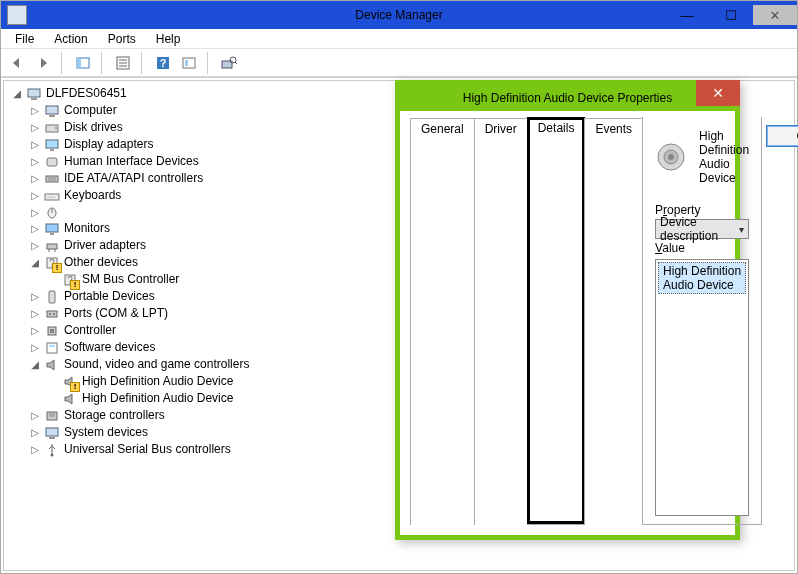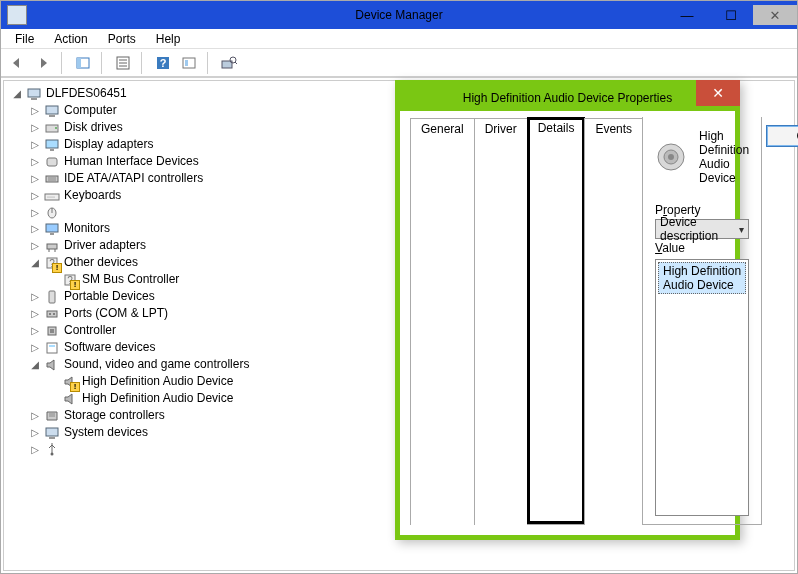--- a/index.html
+++ b/index.html
@@ -504,20 +504,21 @@
               </li>
             <li>
                 <div class="node">
                   <span class="arrow">▷</span>
                   <span class="dicon">
                     <svg viewBox="0 0 16 16">
                       <path d="M8 2 L8 12 M8 4 L5 7 M8 4 L11 7" stroke="#666" fill="none"></path>
                       <circle cx="8" cy="13" r="1.5" fill="#666"></circle>
                     </svg>
                   </span>
+                  <span>Universal Serial Bus controllers</span>
                 </div>
               </li>
           </ul>
         </li>
       </ul>
     </div>
   </div>
 </div>
 
 <div class="dialog">

